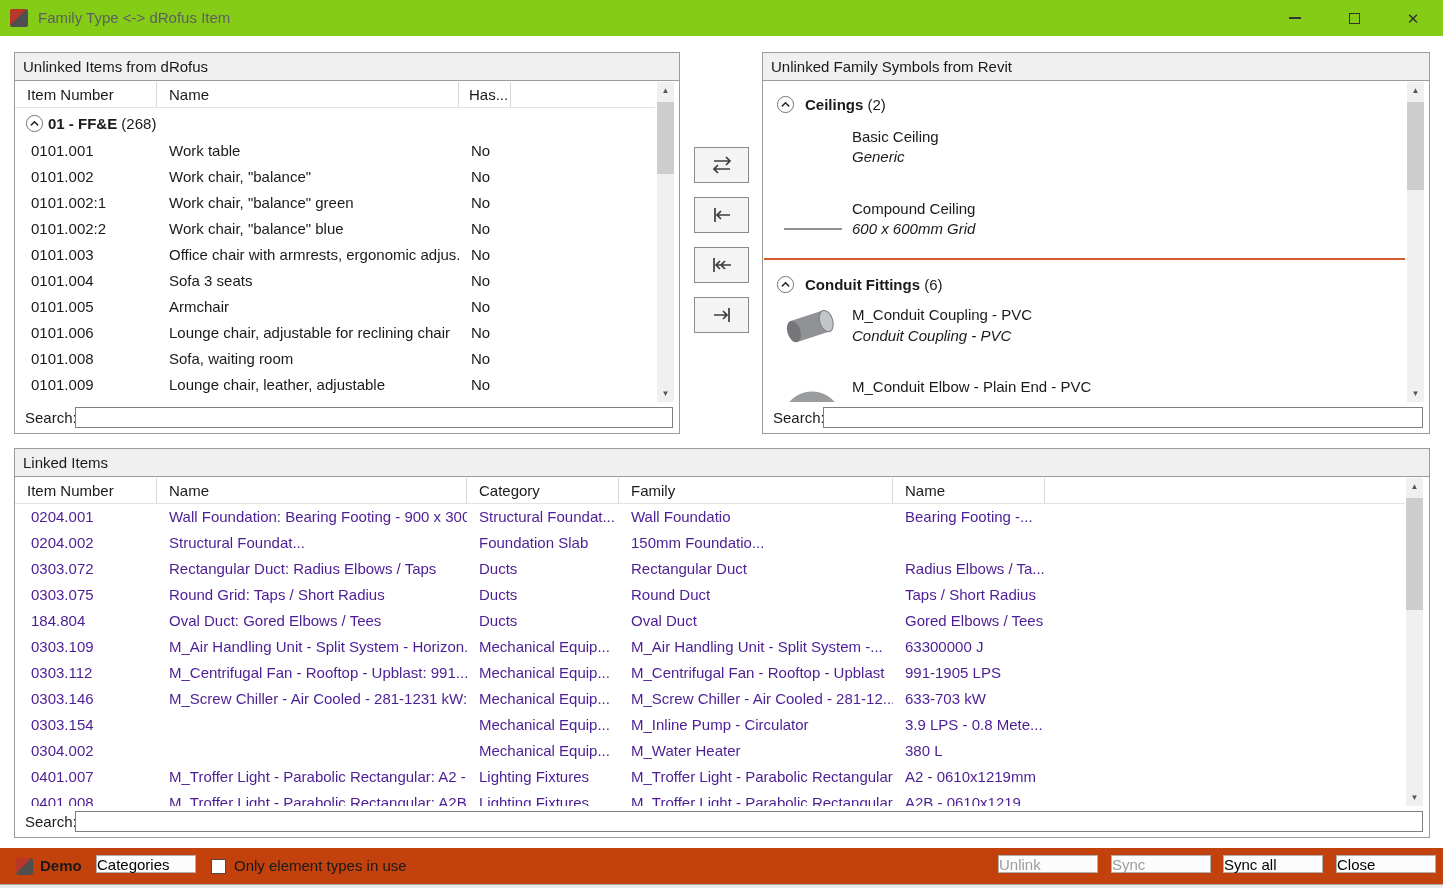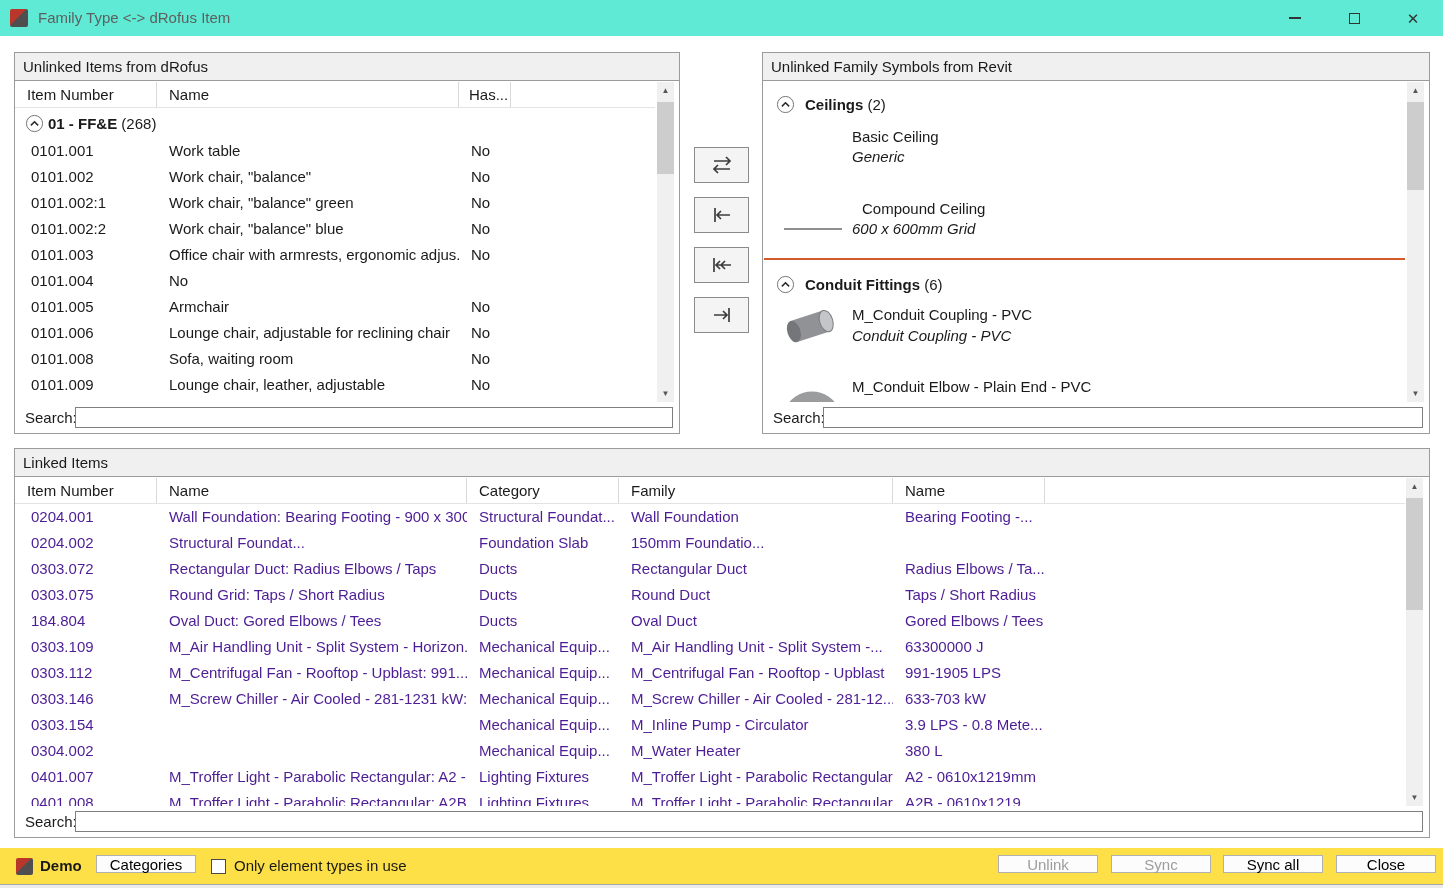--- a/index.html
+++ b/index.html
@@ -4,21 +4,21 @@
 <style>
   * { box-sizing: border-box; }
   html,body { margin:0; padding:0; }
   body {
     width:1443px; height:888px; position:relative; overflow:hidden;
     background:#ffffff; color:#1a1a1a;
     font-family:"Liberation Sans", sans-serif; font-size:15px;
   }
 
   
-  .titlebar { position:absolute; left:0; top:0; width:100%; height:36px; background:#5eead4; }
+  .titlebar { position:absolute; left:0; top:0; width:100%; height:36px; background:#84cc16; }
   .app-icon { position:absolute; left:10px; top:9px; width:18px; height:18px;
     background:linear-gradient(135deg,#b8372a 0%,#b8372a 46%,#4f4f4f 46%,#4f4f4f 100%); border-radius:2px; }
   .win-title { position:absolute; left:38px; top:0; line-height:36px; color:#5f5f5f; }
   .win-btn { position:absolute; top:0; width:46px; height:36px; display:flex; align-items:center; justify-content:center; }
   .win-btn.min { left:1272px; } .win-btn.max { left:1331px; } .win-btn.cls { left:1390px; }
   .glyph-min { width:12px; height:2px; background:#333; }
   .glyph-max { width:11px; height:11px; border:1.5px solid #333; }
   .glyph-close { font-size:15px; color:#333; line-height:1; }
 
   
@@ -74,26 +74,26 @@
   .thumb { position:absolute; left:18px; }
   .line-thumb { width:58px; height:2px; background:#8f8f8f; }
   .orange-sep { position:absolute; left:0; right:0; height:2px; background:#d35b2a; }
 
   
   .transfer-btn { position:absolute; left:694px; width:55px; height:36px;
     border:1px solid #8a8a8a; background:#f4f4f4; display:flex; align-items:center; justify-content:center; padding:0; }
   .transfer-btn svg { stroke:#3d3d3d; stroke-width:1.7; fill:none; }
 
   
-  .footer { position:absolute; left:0; top:848px; width:100%; height:36px; background:#fde047; }
+  .footer { position:absolute; left:0; top:848px; width:100%; height:36px; background:#c2410c; }
   .demo-icon { position:absolute; left:16px; top:10px; width:17px; height:17px;
     background:linear-gradient(135deg,#b8372a 0%,#b8372a 46%,#4f4f4f 46%,#4f4f4f 100%); border-radius:2px; }
   .demo-label { position:absolute; left:40px; top:0; line-height:36px; font-weight:bold; }
   .btn { position:absolute; top:7px; height:18px; border:1px solid #b0b0b0; background:#fcfcfc;
-    font:inherit; text-align:center; padding:0; }
+    font:inherit; text-align:left; padding:0; }
   .btn.disabled { color:#9d9d9d; }
   #btn-categories { left:96px;  width:100px; }
   #btn-unlink     { left:998px; width:100px; }
   #btn-sync       { left:1111px; width:100px; }
   #btn-syncall    { left:1223px; width:100px; }
   #btn-close      { left:1336px; width:100px; }
   .checkbox { position:absolute; left:211px; top:11px; width:15px; height:15px;
     border:1px solid #4a4a4a; background:#fff; }
   .checkbox-label { position:absolute; left:234px; top:0; line-height:36px; }
 
@@ -159,20 +159,21 @@
         <div class="cell c2">Work chair, "balance" blue</div>
         <div class="cell c3">No</div>
       </div>
     <div class="lt-row">
         <div class="cell c1">0101.003</div>
         <div class="cell c2">Office chair with armrests, ergonomic adjus...</div>
         <div class="cell c3">No</div>
       </div>
     <div class="lt-row">
         <div class="cell c1">0101.004</div>
+        <div class="cell c2">Sofa 3 seats</div>
         <div class="cell c3">No</div>
       </div>
     <div class="lt-row">
         <div class="cell c1">0101.005</div>
         <div class="cell c2">Armchair</div>
         <div class="cell c3">No</div>
       </div>
     <div class="lt-row">
         <div class="cell c1">0101.006</div>
         <div class="cell c2">Lounge chair, adjustable for reclining chair</div>
@@ -239,21 +240,21 @@
           <path d="M6.2 12 L10 8.2 L13.8 12" fill="none" stroke="#2a2a2a" stroke-width="1.6"></path>
         </svg>
       </span>
       <span><span class="group-label">Ceilings</span>
       <span>(2)</span></span>
     </div>
 
     <div class="rp-name" style="top:46px;">Basic Ceiling</div>
     <div class="rp-type" style="top:66px;">Generic</div>
 
-    <div class="rp-name" style="top:118px;margin-left:10px;">Compound Ceiling</div>
+    <div class="rp-name" style="top:118px;">Compound Ceiling</div>
     <div class="rp-type" style="top:138px;">600 x 600mm Grid</div>
     <div class="thumb line-thumb" style="top:146px; left:20px;"></div>
 
     <div class="orange-sep" style="top:176px;"></div>
 
     <div class="rp-group" style="top:190px;">
       <span class="chev-btn">
         <svg viewBox="0 0 20 20" width="19" height="19">
           <circle cx="10" cy="10" r="8.5" fill="#ffffff" stroke="#6f6f6f"></circle>
           <path d="M6.2 12 L10 8.2 L13.8 12" fill="none" stroke="#2a2a2a" stroke-width="1.6"></path>
@@ -306,21 +307,21 @@
     <div class="hcell" style="padding-left:12px;">Family</div>
     <div class="hcell" style="padding-left:12px;">Name</div>
     <div></div>
   </div>
 
   <div class="lk-rows">
     <div class="lk-row">
         <div class="cell c1">0204.001</div>
         <div class="cell c2">Wall Foundation: Bearing Footing - 900 x 300</div>
         <div class="cell c3">Structural Foundat...</div>
-        <div class="cell c4">Wall Foundation</div>
+        <div class="cell c4">Wall Foundatio</div>
         <div class="cell c5">Bearing Footing -...</div>
       </div>
     <div class="lk-row">
         <div class="cell c1">0204.002</div>
         <div class="cell c3">Structural Foundat...</div>
         <div class="cell c4">Foundation Slab</div>
         <div class="cell c5">150mm Foundatio...</div>
       </div>
     <div class="lk-row">
         <div class="cell c1">0303.072</div>

